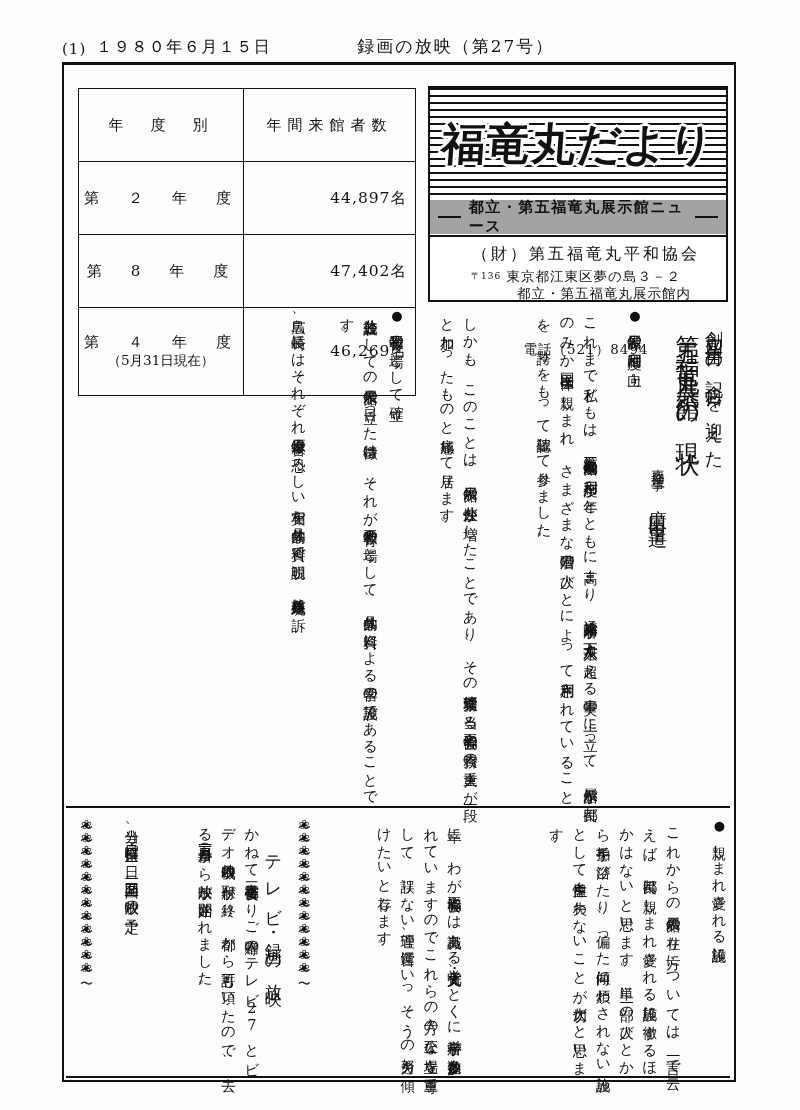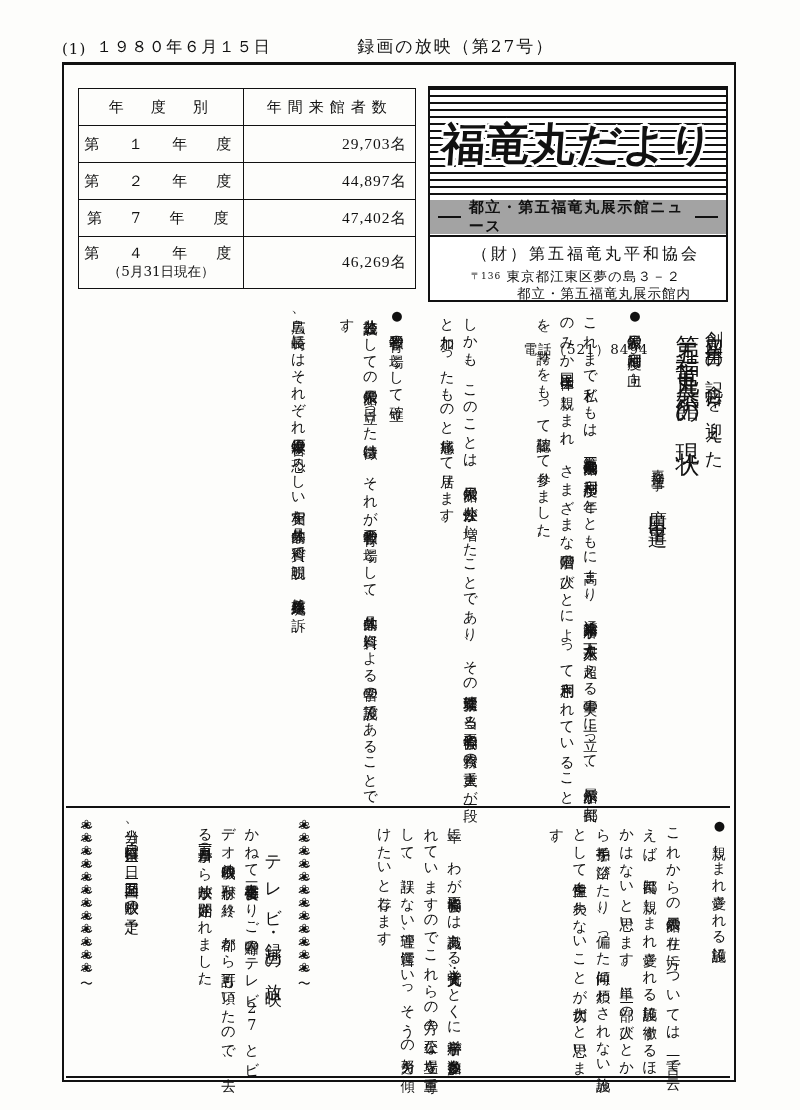--- a/index.html
+++ b/index.html
@@ -35,27 +35,27 @@
   }
 
   
   .stats{
     position:absolute;left:78px;top:88px;width:338px;
     border-collapse:collapse;
   }
   .stats td,.stats th{
     border:1.5px solid #111;
     font-size:15px;font-weight:normal;
-    padding:7px 4px;
+    padding:25px 4px;
     text-align:center;
     letter-spacing:2px;
     height:22px;
   }
   .stats .colA{width:168px;}
-  .stats .colB{width:170px;font-family:Liberation Serif, serif;}
+  .stats .colB{width:170px;}
   .stats .num{letter-spacing:1px;font-size:15.5px;padding-right:8px;text-align:right;}
   .stats .hd{letter-spacing:6px;}
   .stats .lbl{letter-spacing:7px;}
   .stats .sub{display:block;font-size:13.5px;letter-spacing:0px;}
 
   
   .logobox{
     position:absolute;left:428px;top:86px;width:296px;height:212px;
     border:2px solid #111;background:#fff;
   }
@@ -169,29 +169,25 @@
   <div class="rule-right"></div>
   <div class="rule-bottom"></div>
 
   <table class="stats">
     <tbody>
         <tr>
       <th class="colA hd">年　度　別</th>
       <th class="colB hd">年間来館者数</th>
     </tr>
     <tr>
-      <td class="colA lbl">第　１　年　度</td>
-      <td class="colB num">29,703名</td>
-    </tr>
-    <tr>
       <td class="colA lbl">第　２　年　度</td>
       <td class="colB num">44,897名</td>
     </tr>
     <tr>
-      <td class="colA lbl">第　7　年　度</td>
+      <td class="colA lbl">第　8　年　度</td>
       <td class="colB num">47,402名</td>
     </tr>
     <tr>
       <td class="colA lbl">
         <span>第　４　年　度</span>
         <span class="sub">（5月31日現在）</span>
       </td>
       <td class="colB num">46,269名</td>
     </tr>
   </tbody>

